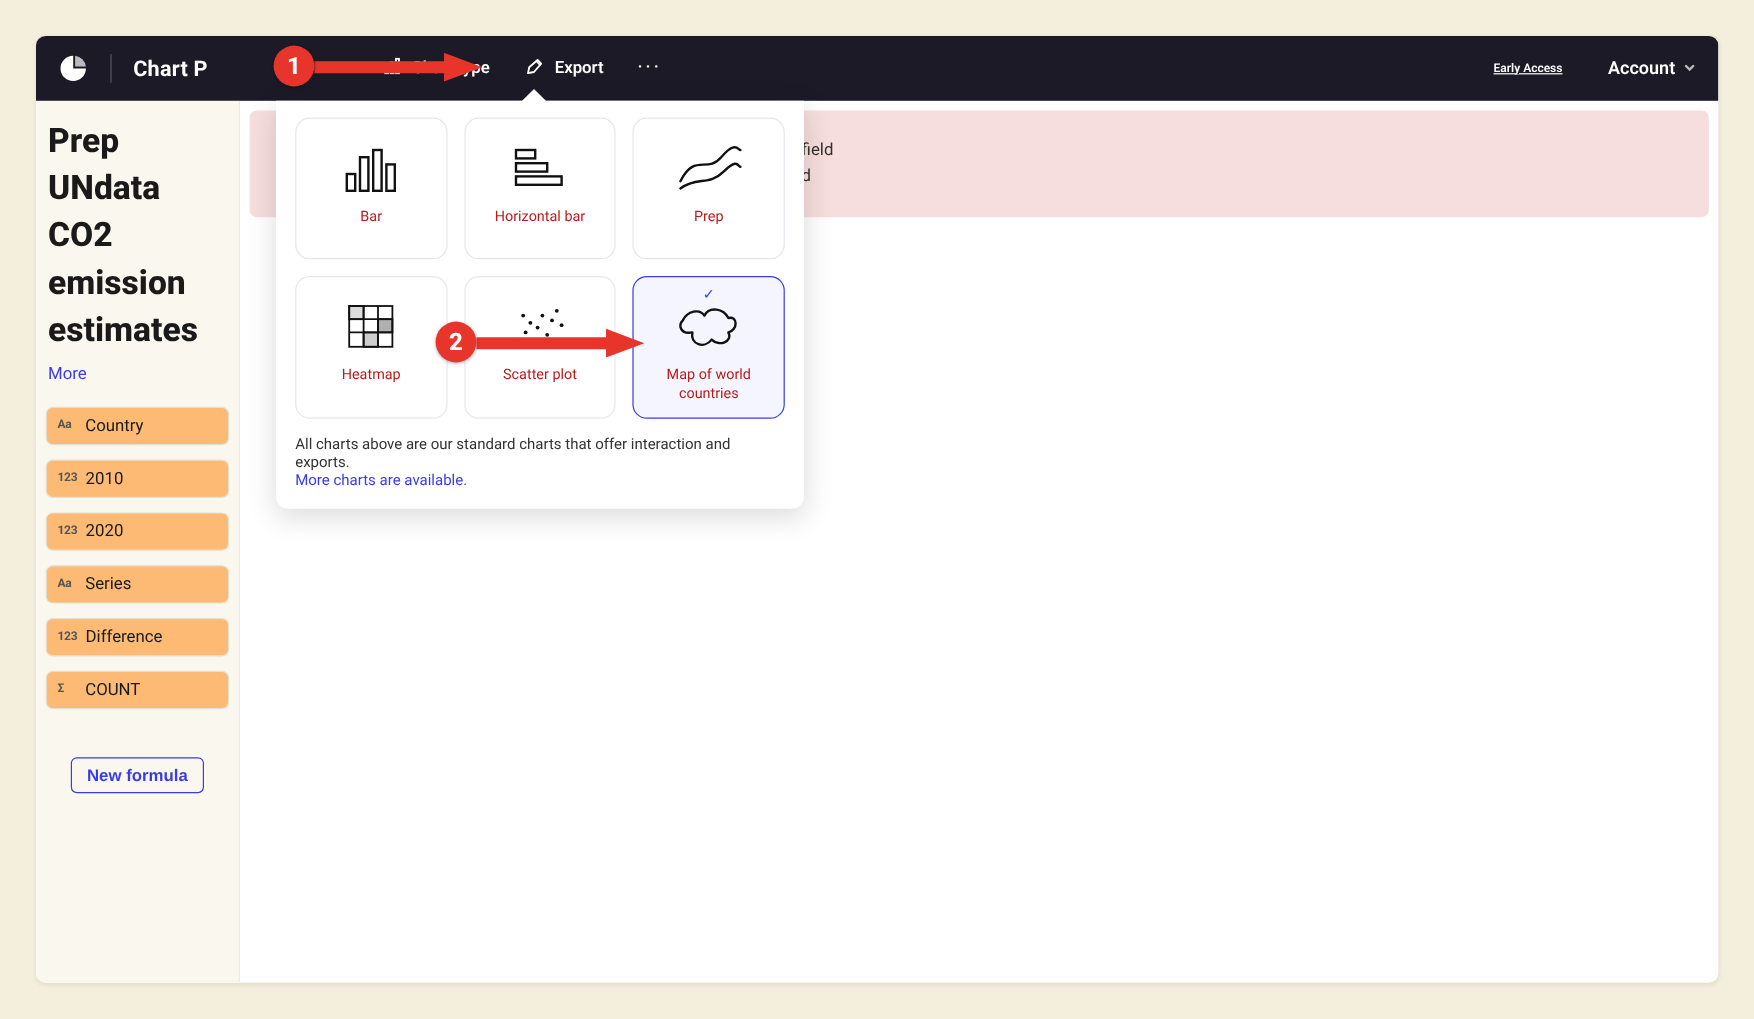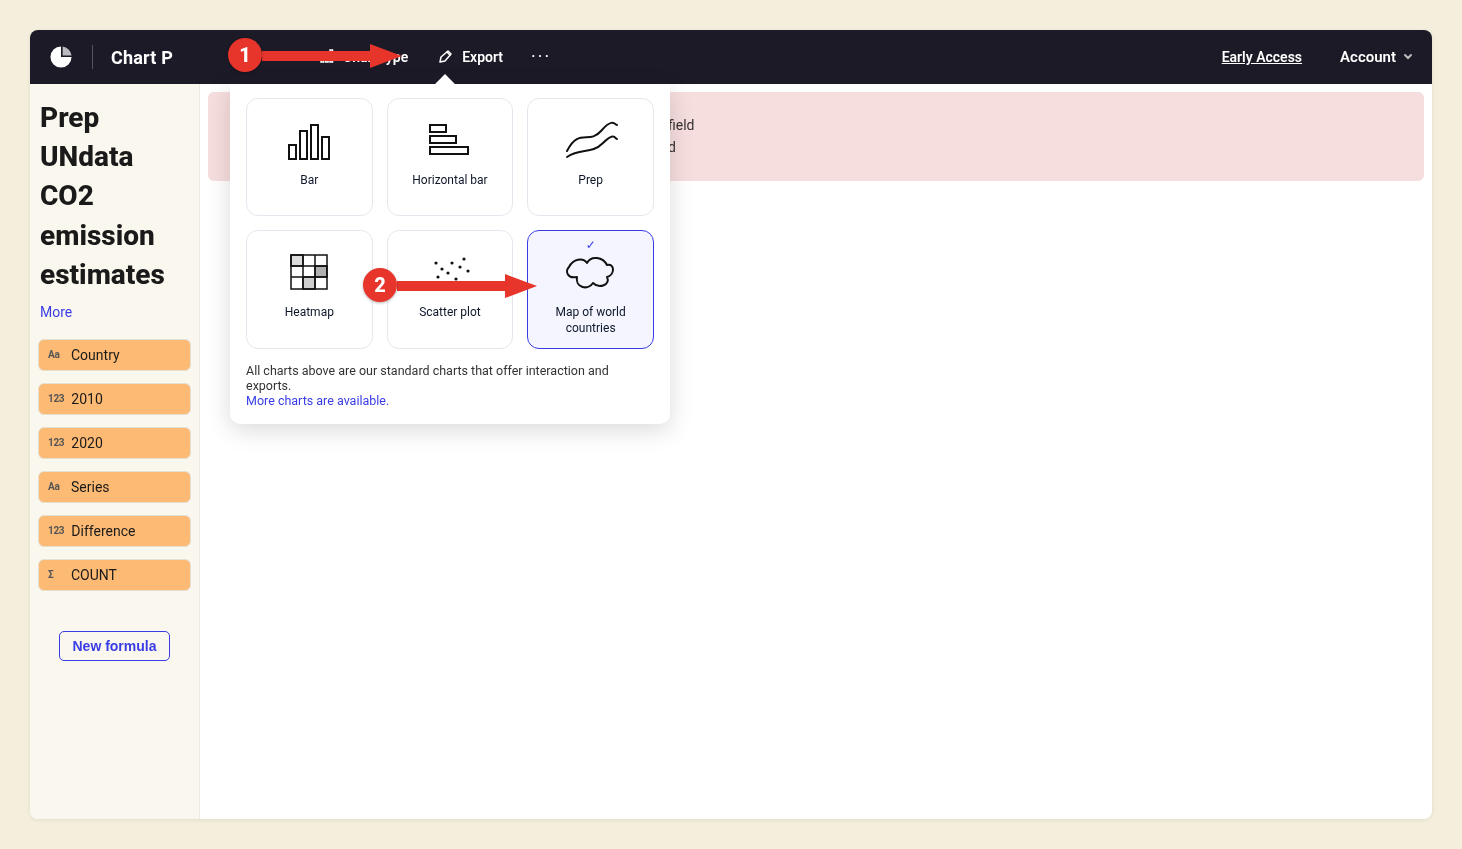--- a/index.html
+++ b/index.html
@@ -51,21 +51,21 @@
     white-space: nowrap;
   }
   .nav-btn svg { width: 16px; height: 16px; }
   .nav-more {
     color: #fff; cursor: pointer; padding: 4px 6px;
     font-size: 18px; letter-spacing: 2px; line-height: 1;
   }
   .nav-spacer { flex: 1; }
   .early-access {
     color: #fff; text-decoration: underline;
-    font-size: 14px; font-weight: 600; cursor: pointer;
+    font-size: 10px; font-weight: 600; cursor: pointer;
   }
   .account-btn {
     display: flex; align-items: center; gap: 6px;
     color: #fff; font-size: 15px; font-weight: 600; cursor: pointer;
     margin-left: 24px;
   }
   
   .body {
     flex: 1; display: flex; overflow: hidden; position: relative;
   }
@@ -153,21 +153,21 @@
   .chart-card.selected {
     border: 1.8px solid #3a3de6;
     background: #f4f5ff;
   }
   .chart-card .thumb {
     width: 60px; height: 46px;
     display: flex; align-items: center; justify-content: center;
     margin-top: 6px;
   }
   .chart-card .clabel {
-    font-size: 12px; color: #0f172a; text-align: center; line-height: 1.3;
+    font-size: 12px; color: #b91c1c; text-align: center; line-height: 1.3;
   }
   .chart-card .check {
     position: absolute; top: 7px; left: 0; right: 0;
     display: flex; justify-content: center;
     color: #3a3de6; font-size: 12px;
   }
   .dd-footer {
     margin-top: 14px; font-size: 12.5px; color: #333;
   }
   .dd-footer .link { color: #3a3de6; cursor: pointer; }

